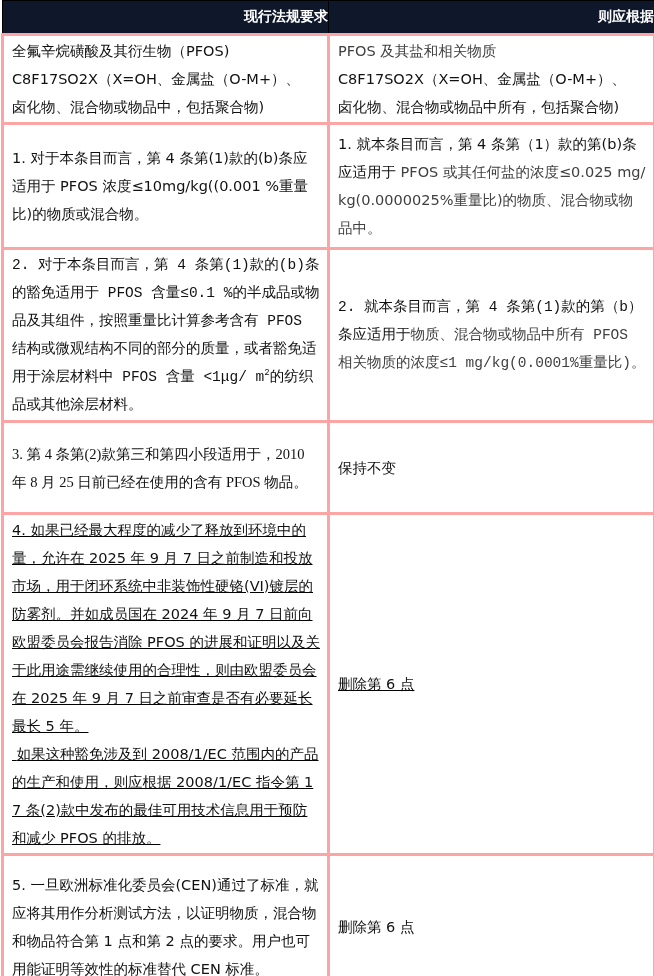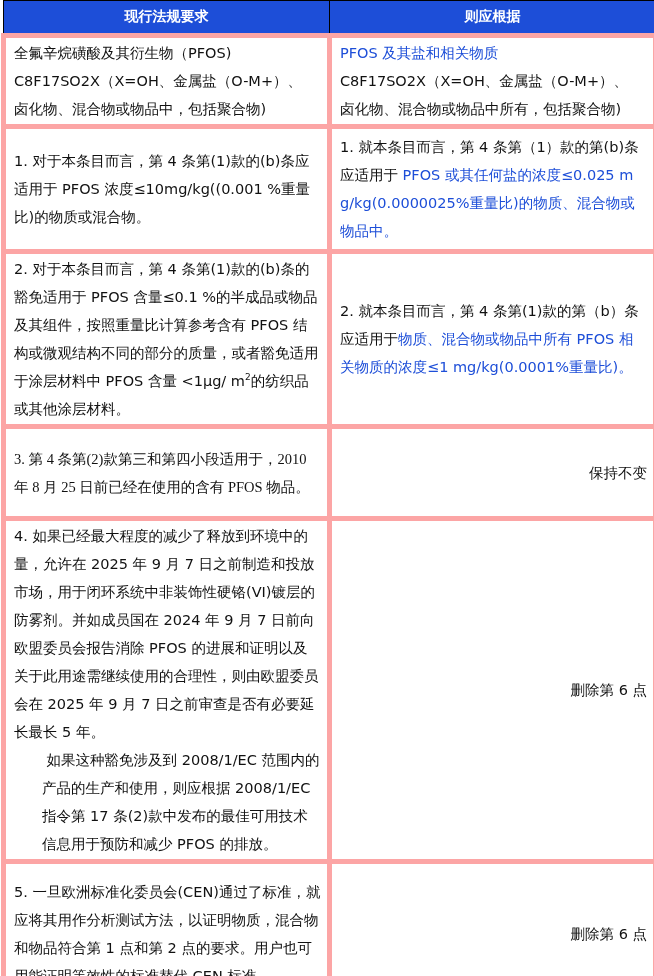--- a/index.html
+++ b/index.html
@@ -6,41 +6,41 @@
   body { width: 654px; height: 976px; overflow: hidden; font-family: "DejaVu Sans", "Liberation Sans", sans-serif; }
   table.cmp {
     border-collapse: collapse;
     width: 652px;
     margin-left: 1px;
     table-layout: fixed;
   }
   table.cmp col.c1 { width: 326px; }
   table.cmp col.c2 { width: 326px; }
   table.cmp th {
-    background: #1d4ed8;
+    background: #0f172a;
     color: #ffffff;
     font-weight: bold;
     font-size: 14px;
     height: 32px;
     padding: 0;
     border: 1px solid #000000;
-    text-align: center;
+    text-align: right;
     vertical-align: middle;
   }
   table.cmp td {
-    border: 5px solid #fca5a5;
+    border: 3px solid #fca5a5;
     font-size: 14.5px;
     line-height: 28px;
     color: #111111;
     vertical-align: middle;
     padding: 1px 6px 1px 8px;
     word-break: break-all;
   }
-  td.center { text-align: right; }
-  .red { color: #1d4ed8; }
+  td.center { text-align: left; }
+  .red { color: #404040; }
   sup { font-size: 9px; line-height: 0; }
 </style>
 </head>
 <body>
 
 <table class="cmp">
   <colgroup>
       <col class="c1">
       <col class="c2">
     </colgroup>
@@ -67,42 +67,42 @@
 
     <tr style="height:125px;">
       <td>
         <span>1. 对于本条目而言，第 4 条第(1)款的(b)条应适用于 PFOS 浓度≤10mg/kg((0.001 %重量比)的物质或混合物。</span>
       </td>
       <td>
         <span>1. 就本条目而言，第 4 条第（1）款的第(b)条应适用于</span><span class="red"> PFOS 或其任何盐的浓度≤0.025 mg/kg(0.0000025%重量比)的物质、混合物或物品中。</span>
       </td>
     </tr>
 
-    <tr style="height:170px;">
+    <tr style="height:170px;font-family:Liberation Mono, monospace;">
       <td>
         <span>2. 对于本条目而言，第 4 条第(1)款的(b)条的豁免适用于 PFOS 含量≤0.1 %的半成品或物品及其组件，按照重量比计算参考含有 PFOS 结构或微观结构不同的部分的质量，或者豁免适用于涂层材料中 PFOS 含量 &lt;1μg/ m</span><sup>2</sup><span>的纺织品或其他涂层材料。</span>
       </td>
       <td>
         <span>2. 就本条目而言，第 4 条第(1)款的第（b）条应适用于</span><span class="red">物质、混合物或物品中所有 PFOS 相关物质的浓度≤1 mg/kg(0.0001%重量比)。</span>
       </td>
     </tr>
 
     <tr style="height:92px;font-family:Liberation Serif, serif;">
       <td>
         <span>3. 第 4 条第(2)款第三和第四小段适用于，2010 年 8 月 25 日前已经在使用的含有 PFOS 物品。</span>
       </td>
       <td class="center">
         <span>保持不变</span>
       </td>
     </tr>
 
-    <tr style="height:325px;">
+    <tr style="height:325px;text-decoration:underline;">
       <td>
         <div>4. 如果已经最大程度的减少了释放到环境中的量，允许在 2025 年 9 月 7 日之前制造和投放市场，用于闭环系统中非装饰性硬铬(VI)镀层的防雾剂。并如成员国在 2024 年 9 月 7 日前向欧盟委员会报告消除 PFOS 的进展和证明以及关于此用途需继续使用的合理性，则由欧盟委员会在 2025 年 9 月 7 日之前审查是否有必要延长最长 5 年。</div>
-        <div style="white-space:pre-wrap;margin-left:28px;"> 如果这种豁免涉及到 2008/1/EC 范围内的产品的生产和使用，则应根据 2008/1/EC 指令第 17 条(2)款中发布的最佳可用技术信息用于预防和减少 PFOS 的排放。</div>
+        <div style="white-space:pre-wrap;"> 如果这种豁免涉及到 2008/1/EC 范围内的产品的生产和使用，则应根据 2008/1/EC 指令第 17 条(2)款中发布的最佳可用技术信息用于预防和减少 PFOS 的排放。</div>
       </td>
       <td class="center red">
         <span>删除第 6 点</span>
       </td>
     </tr>
 
     <tr style="height:144px;">
       <td>
         <span>5. 一旦欧洲标准化委员会(CEN)通过了标准，就应将其用作分析测试方法，以证明物质，混合物和物品符合第 1 点和第 2 点的要求。用户也可用能证明等效性的标准替代 CEN 标准。</span>
       </td>

